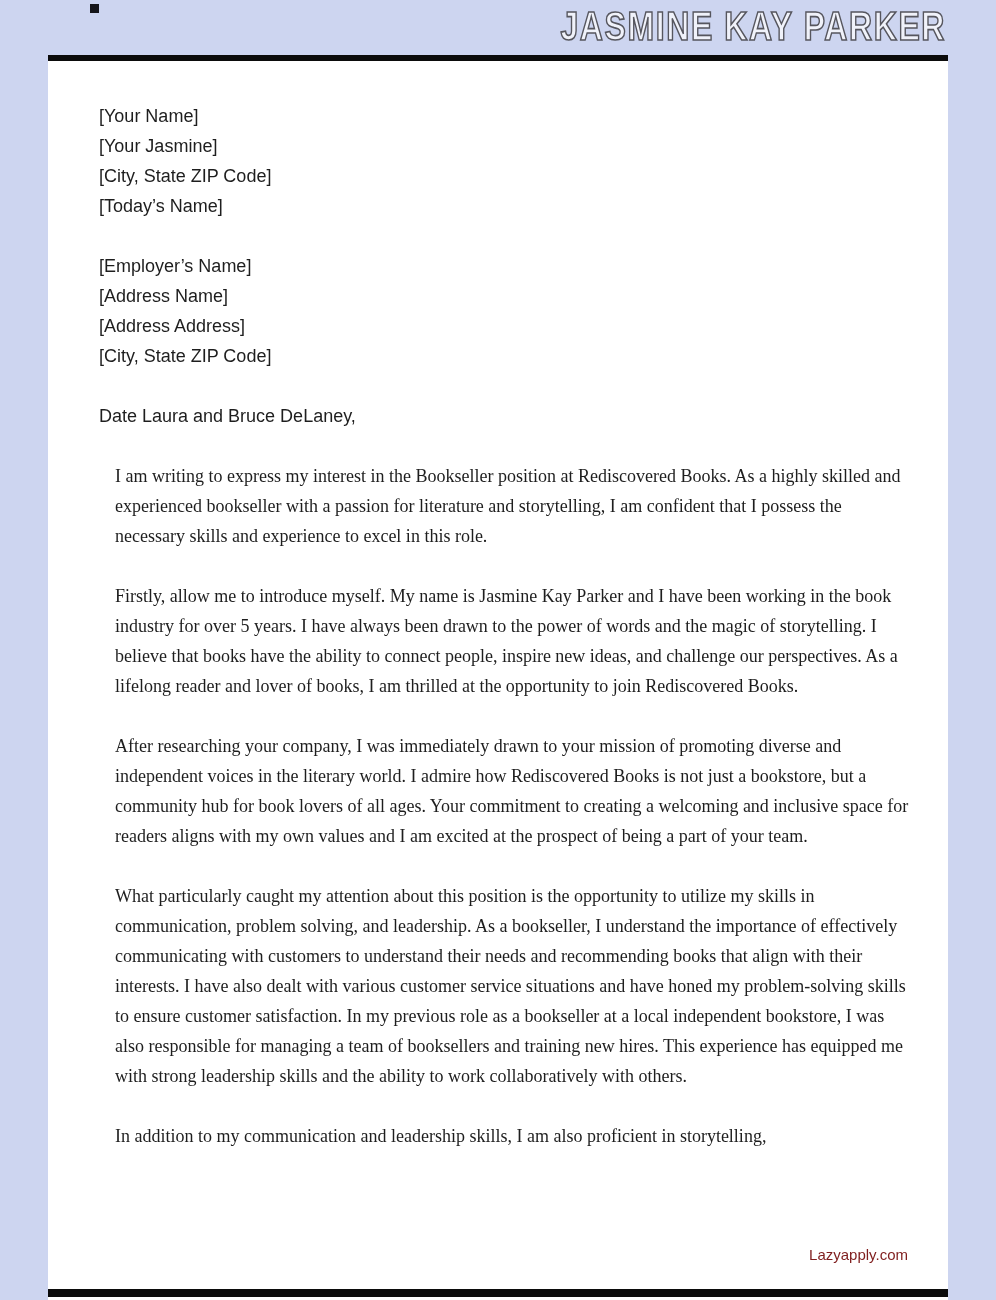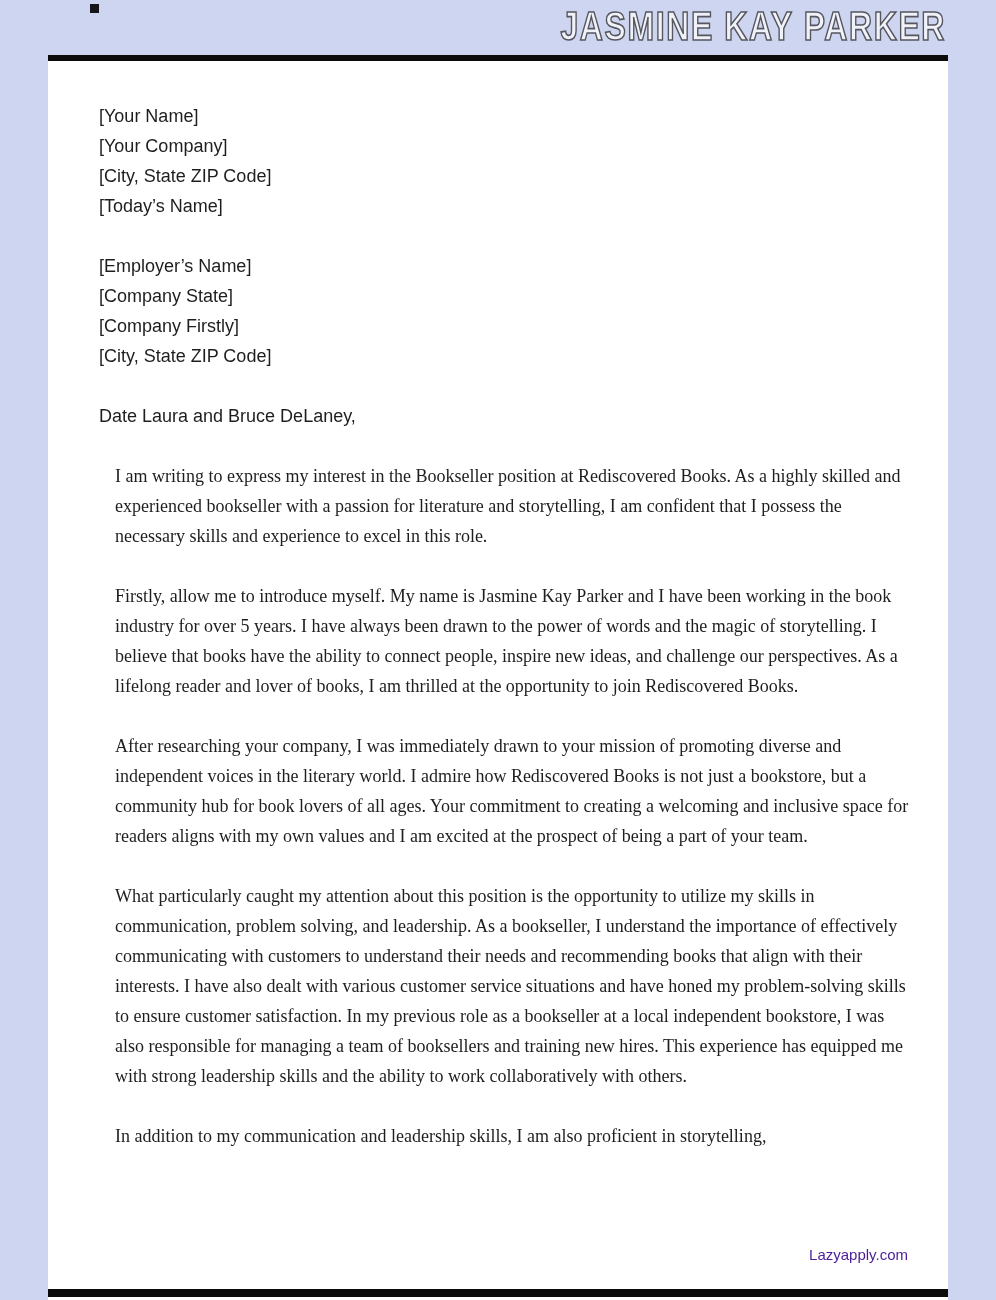--- a/index.html
+++ b/index.html
@@ -70,21 +70,21 @@
   }
   .content p {
     margin: 0 0 30px 16px;
     font-family: Liberation Serif, serif;
   }
   .watermark {
     position: absolute;
     right: 40px;
     top: 1185px;
     font-size: 15px;
-    color: #4c1d95;
+    color: #7f1d1d;
     z-index: 2;
   }
   .bottom-bar {
     position: absolute;
     left: 0;
     right: 0;
     bottom: 3px;
     height: 8px;
     background: #0b0b0b;
     z-index: 3;
@@ -97,29 +97,29 @@
 
 <div class="header-name">JASMINE KAY PARKER</div>
 
 <div class="top-bar"></div>
 
 <div class="page">
   <div class="content">
 
     <div class="block">
       <div class="line">[Your Name]</div>
-      <div class="line">[Your Company]</div>
+      <div class="line">[Your Jasmine]</div>
       <div class="line">[City, State ZIP Code]</div>
       <div class="line">[Today’s Name]</div>
     </div>
 
     <div class="block">
       <div class="line">[Employer’s Name]</div>
-      <div class="line">[Company State]</div>
-      <div class="line">[Company Firstly]</div>
+      <div class="line">[Address Name]</div>
+      <div class="line">[Address Address]</div>
       <div class="line">[City, State ZIP Code]</div>
     </div>
 
     <div class="salutation">Date Laura and Bruce DeLaney,</div>
 
     <p>I am writing to express my interest in the Bookseller position at Rediscovered Books. As a highly skilled and experienced bookseller with a passion for literature and storytelling, I am confident that I possess the necessary skills and experience to excel in this role.</p>
     <p>Firstly, allow me to introduce myself. My name is Jasmine Kay Parker and I have been working in the book industry for over 5 years. I have always been drawn to the power of words and the magic of storytelling. I believe that books have the ability to connect people, inspire new ideas, and challenge our perspectives. As a lifelong reader and lover of books, I am thrilled at the opportunity to join Rediscovered Books.</p>
     <p>After researching your company, I was immediately drawn to your mission of promoting diverse and independent voices in the literary world. I admire how Rediscovered Books is not just a bookstore, but a community hub for book lovers of all ages. Your commitment to creating a welcoming and inclusive space for readers aligns with my own values and I am excited at the prospect of being a part of your team.</p>
     <p>What particularly caught my attention about this position is the opportunity to utilize my skills in communication, problem solving, and leadership. As a bookseller, I understand the importance of effectively communicating with customers to understand their needs and recommending books that align with their interests. I have also dealt with various customer service situations and have honed my problem-solving skills to ensure customer satisfaction. In my previous role as a bookseller at a local independent bookstore, I was also responsible for managing a team of booksellers and training new hires. This experience has equipped me with strong leadership skills and the ability to work collaboratively with others.</p>
     <p>In addition to my communication and leadership skills, I am also proficient in storytelling,</p>

